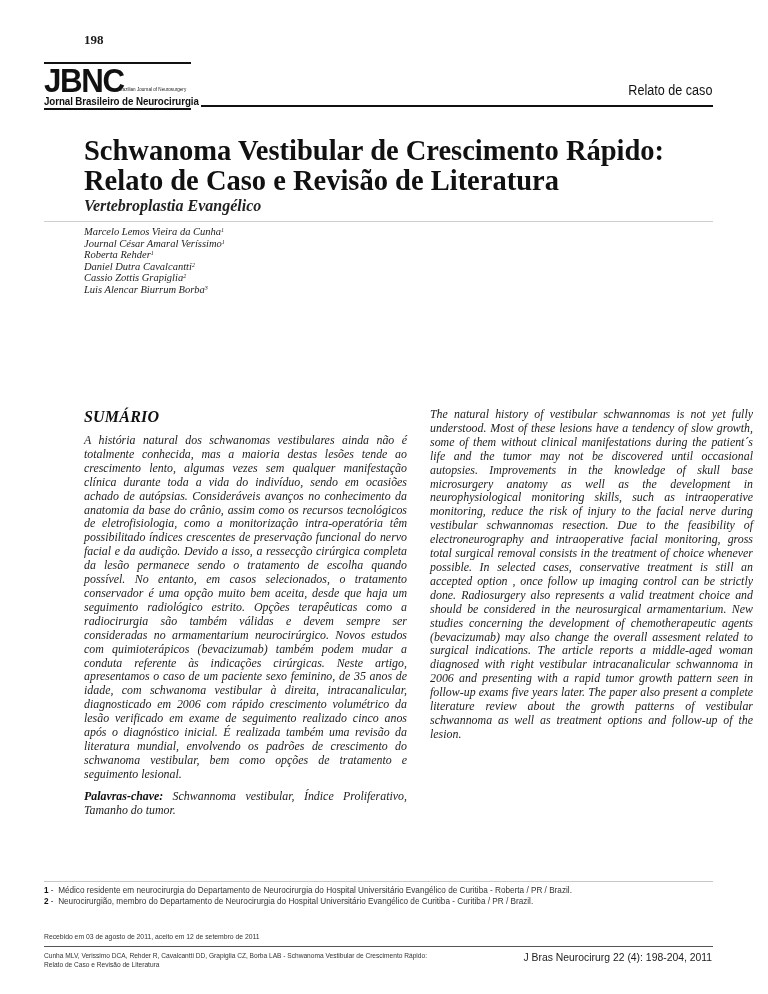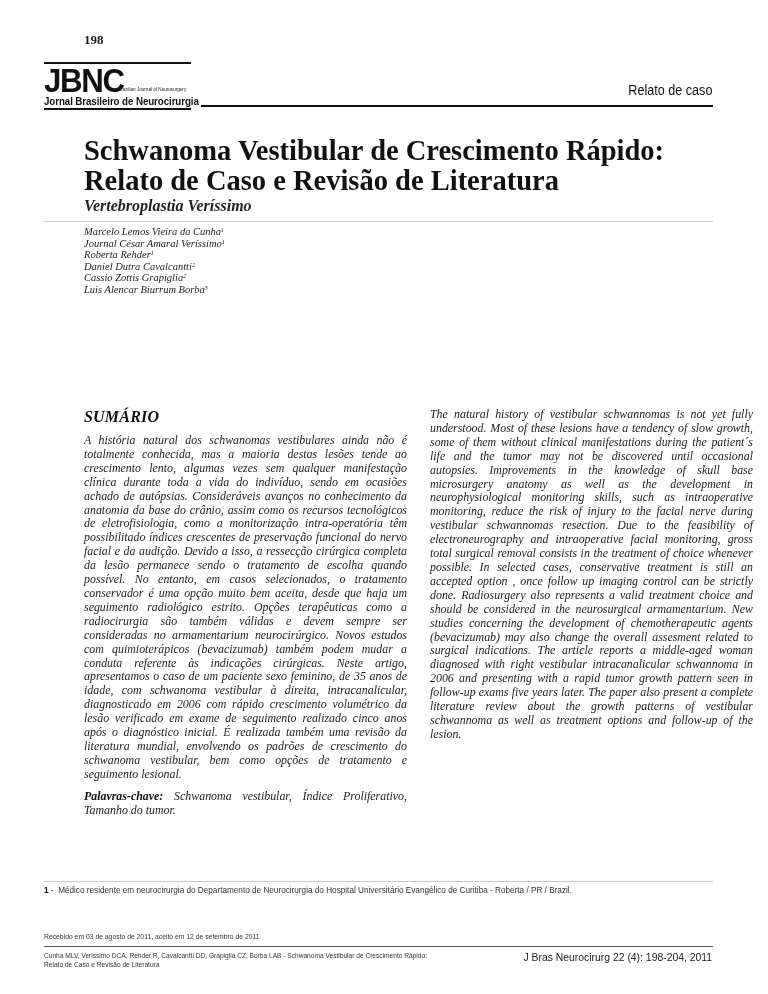--- a/index.html
+++ b/index.html
@@ -58,45 +58,46 @@
   <div class="rule-bot"></div>
 </div>
 
 <div id="section-label" class="abs sans">Relato de caso</div>
 <div id="header-rule" class="abs"></div>
 
 <div id="title" class="abs serif">
   <div>Schwanoma Vestibular de Crescimento Rápido:</div>
   <div>Relato de Caso e Revisão de Literatura</div>
 </div>
-<div id="subtitle" class="abs serif">Vertebroplastia Veríssimo</div>
+<div id="subtitle" class="abs serif">Vertebroplastia Evangélico</div>
 <div id="title-divider" class="abs"></div>
 
 <div id="authors" class="abs serif">
   <div><span>Marcelo Lemos Vieira da Cunha</span><sup>1</sup></div>
   <div><span>Journal César Amaral Veríssimo</span><sup>1</sup></div>
   <div><span>Roberta Rehder</span><sup>1</sup></div>
   <div><span>Daniel Dutra Cavalcantti</span><sup>2</sup></div>
   <div><span>Cassio Zottis Grapiglia</span><sup>2</sup></div>
   <div><span>Luis Alencar Biurrum Borba</span><sup>3</sup></div>
 </div>
 
 <div id="col-left" class="abs col serif">
   <h2>SUMÁRIO</h2>
   <p class="body">A história natural dos schwanomas vestibulares ainda não é totalmente conhecida, mas a maioria destas lesões tende ao crescimento lento, algumas vezes sem qualquer manifestação clínica durante toda a vida do indivíduo, sendo em ocasiões achado de autópsias. Consideráveis avanços no conhecimento da anatomia da base do crânio, assim como os recursos tecnológicos de eletrofisiologia, como a monitorização intra-operatória têm possibilitado índices crescentes de preservação funcional do nervo facial e da audição. Devido a isso, a ressecção cirúrgica completa da lesão permanece sendo o tratamento de escolha quando possível. No entanto, em casos selecionados, o tratamento conservador é uma opção muito bem aceita, desde que haja um seguimento radiológico estrito. Opções terapêuticas como a radiocirurgia são também válidas e devem sempre ser consideradas no armamentarium neurocirúrgico. Novos estudos com quimioterápicos (bevacizumab) também podem mudar a conduta referente às indicações cirúrgicas. Neste artigo, apresentamos o caso de um paciente sexo feminino, de 35 anos de idade, com schwanoma vestibular à direita, intracanalicular, diagnosticado em 2006 com rápido crescimento volumétrico da lesão verificado em exame de seguimento realizado cinco anos após o diagnóstico inicial. É realizada também uma revisão da literatura mundial, envolvendo os padrões de crescimento do schwanoma vestibular, bem como opções de tratamento e seguimento lesional.</p>
-  <p class="kw"><b>Palavras-chave:</b> <span>Schwanoma vestibular, Índice Proliferativo, Tamanho do tumor.</span></p>
+  <p class="kw"><b>Palavras-chave:</b> <span>Schwannoma vestibular, Índice Proliferativo, Tamanho do tumor.</span></p>
 </div>
 
 <div id="col-right" class="abs col serif">
   <p class="body">The natural history of vestibular schwannomas is not yet fully understood. Most of these lesions have a tendency of slow growth, some of them without clinical manifestations during the patient´s life and the tumor may not be discovered until occasional autopsies. Improvements in the knowledge of skull base microsurgery anatomy as well as the development in neurophysiological monitoring skills, such as intraoperative monitoring, reduce the risk of injury to the facial nerve during vestibular schwannomas resection.  Due to the feasibility of electroneurography and intraoperative facial monitoring, gross total surgical removal consists in the treatment of choice whenever possible.  In selected cases, conservative treatment is still an accepted option , once follow up imaging control can be strictly done.  Radiosurgery also represents a valid treatment choice and should be considered in the neurosurgical armamentarium.  New studies concerning the development of chemotherapeutic agents (bevacizumab) may also change the overall assesment related to surgical indications. The article reports a middle-aged woman diagnosed with right vestibular intracanalicular schwannoma in 2006 and presenting with a rapid tumor growth pattern seen in follow-up exams five years later. The paper also present a complete literature review about the growth patterns of vestibular schwannoma as well as treatment options and follow-up of the lesion.</p>
 </div>
 
 <div id="footnote-divider" class="abs"></div>
 <div id="footnotes" class="abs sans">
   <div><span class="fn-num">1</span> -&nbsp; <span class="fn-text">Médico residente em neurocirurgia do Departamento de Neurocirurgia do Hospital Universitário Evangélico de Curitiba - Roberta / PR / Brazil.</span></div>
+  <div><span class="fn-num">2</span> -&nbsp; <span class="fn-text">Neurocirurgião, membro do Departamento de Neurocirurgia do Hospital Universitário Evangélico de Curitiba - Curitiba / PR / Brazil.</span></div>
 </div>
 
 <div id="received" class="abs sans">Recebido em 03 de agosto de 2011, aceito em 12 de setembro de 2011</div>
 <div id="bottom-rule" class="abs"></div>
 <div id="citation" class="abs sans">
   <div>Cunha MLV, Verissimo DCA, Rehder R, Cavalcantti DD, Grapiglia CZ, Borba LAB - Schwanoma Vestibular de Crescimento Rápido:</div>
   <div>Relato de Caso e Revisão de Literatura</div>
 </div>
 <div id="journal-ref" class="abs sans">J Bras Neurocirurg 22 (4): 198-204, 2011</div>
 

